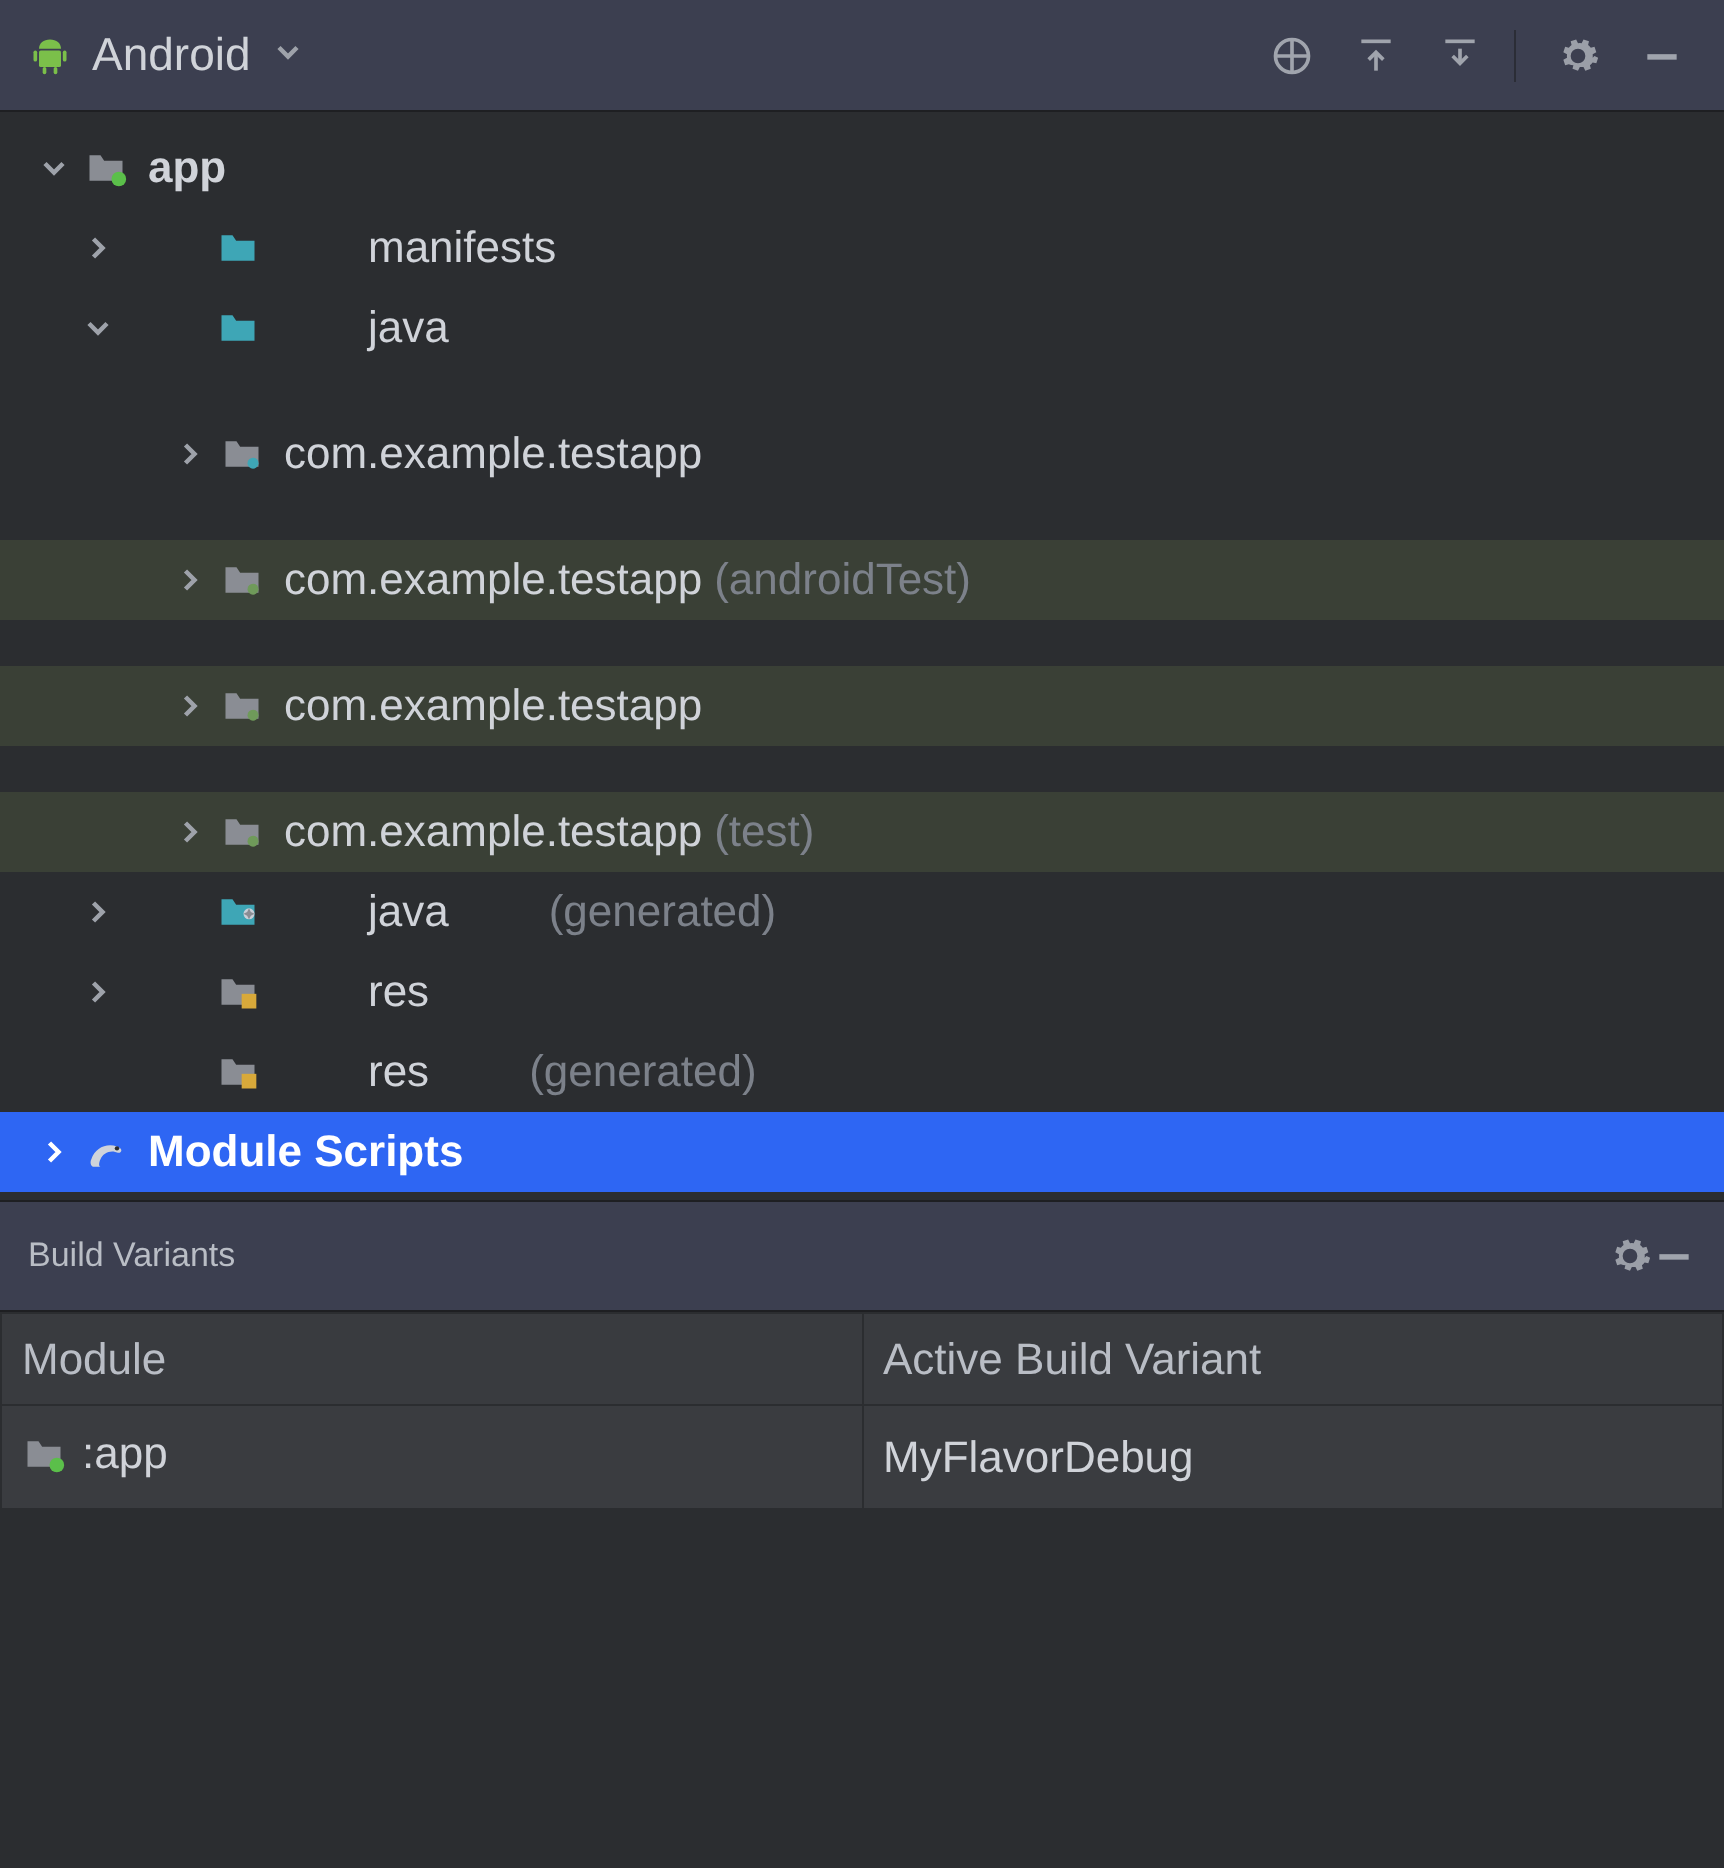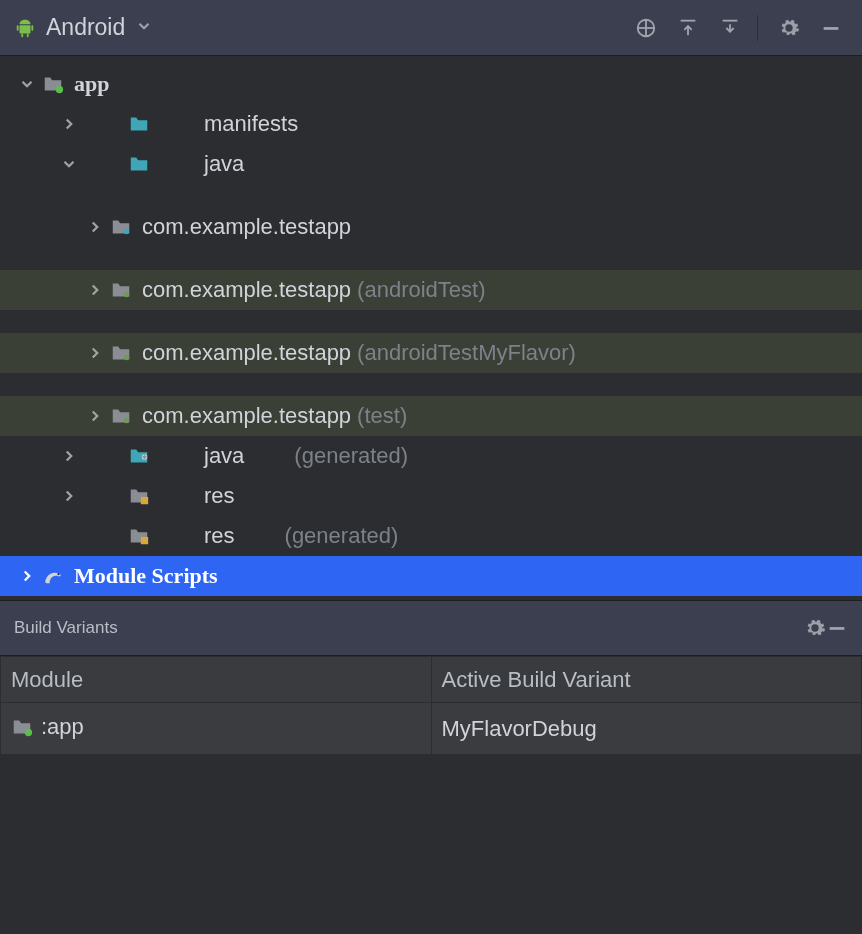--- a/index.html
+++ b/index.html
@@ -61,30 +61,30 @@
     font-size: 16px;
   }
   .tree-row .icon-slot {
     width: 30px;
     display: inline-flex;
     justify-content: center;
     align-items: center;
     margin-right: 6px;
   }
   .tree-row .label { color: #d0d3d9; font-size: 22px; }
-  .tree-row .label-bold { font-weight: 700; font-family: Liberation Serif, serif; }
+  .tree-row .label-bold { font-weight: 700; }
   .tree-row .suffix { color: #7c818a; margin-left: 6px; font-size: 22px; }
 
   .row-highlight { background: #3a4036; }
   .row-selected { background: #2e66f3; }
   .row-selected .label { color: #ffffff; }
   .row-selected .chevron { color: #ffffff; }
 
   .indent-0 { padding-left: 16px; }
-  .indent-1 { padding-left: 58px; gap: 44px; }
+  .indent-1 { padding-left: 38px; gap: 44px; }
   .indent-2 { padding-left: 84px; margin-top: 23px; } 
 
   
   .bv-header {
     height: 56px;
     background: #3c3f50;
     border-top: 1px solid #1e1f22;
     border-bottom: 1px solid #1e1f22;
     display: flex;
     align-items: center;
@@ -280,21 +280,20 @@
             <path d="M9 6l6 6-6 6" fill="none" stroke="#9ea2aa" stroke-width="3"></path>
           </svg>
       </span>
       <span class="icon-slot">
         <svg class="ico" viewBox="0 0 24 24">
             <path class="pkg-dim" d="M3 5h6l2 3h10v11H3z"></path>
             <circle cx="18" cy="17" r="3" fill="#6f9a5a"></circle>
           </svg>
       </span>
       <span class="label">com.example.testapp</span>
-      <span class="suffix">(androidTestMyFlavor)</span>
     </div>
 
     <div class="tree-row indent-2 row-highlight">
       <span class="chevron">
         <svg class="ico-sm" viewBox="0 0 24 24">
             <path d="M9 6l6 6-6 6" fill="none" stroke="#9ea2aa" stroke-width="3"></path>
           </svg>
       </span>
       <span class="icon-slot">
         <svg class="ico" viewBox="0 0 24 24">

